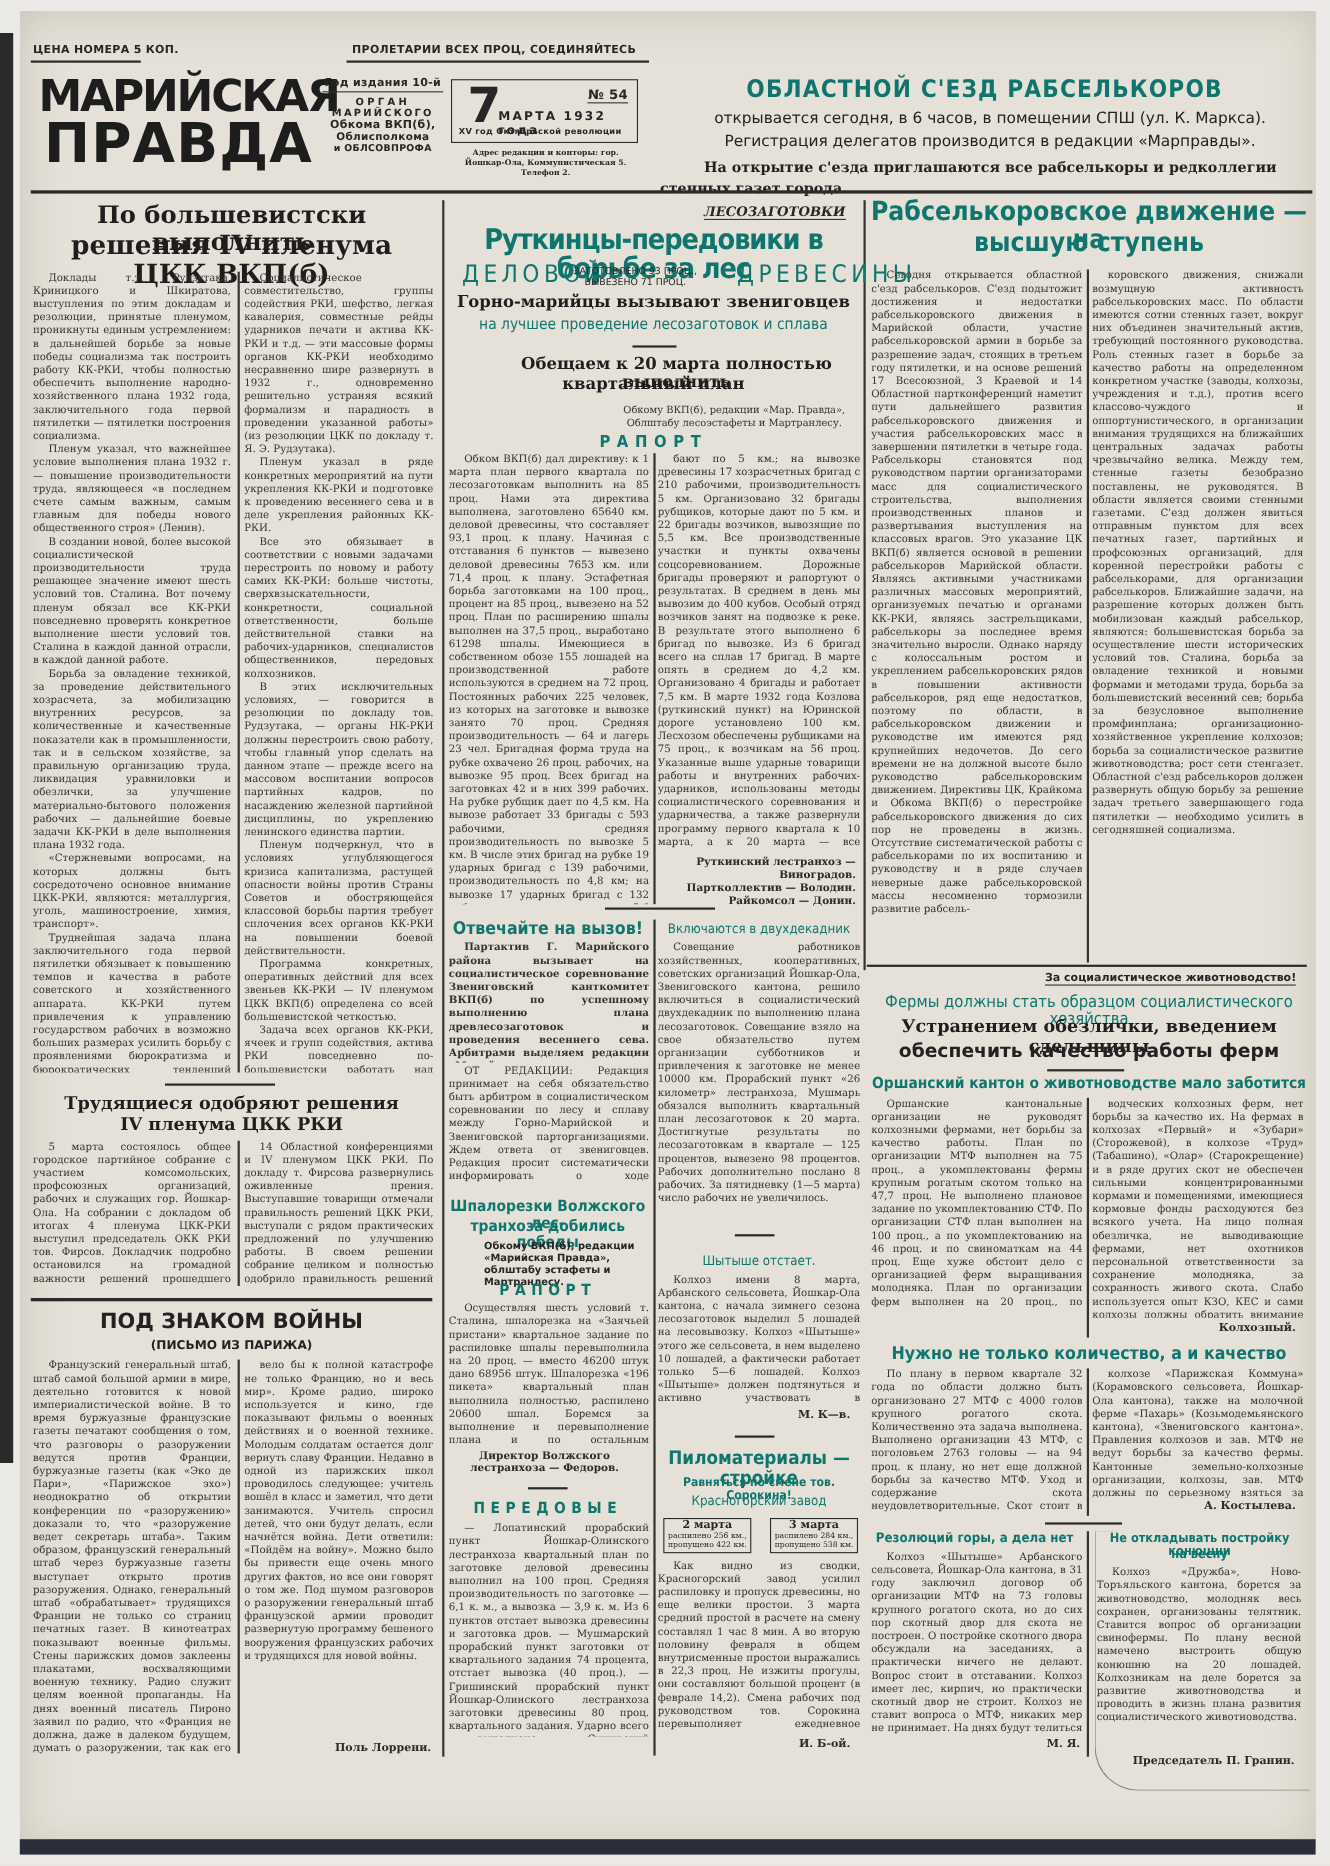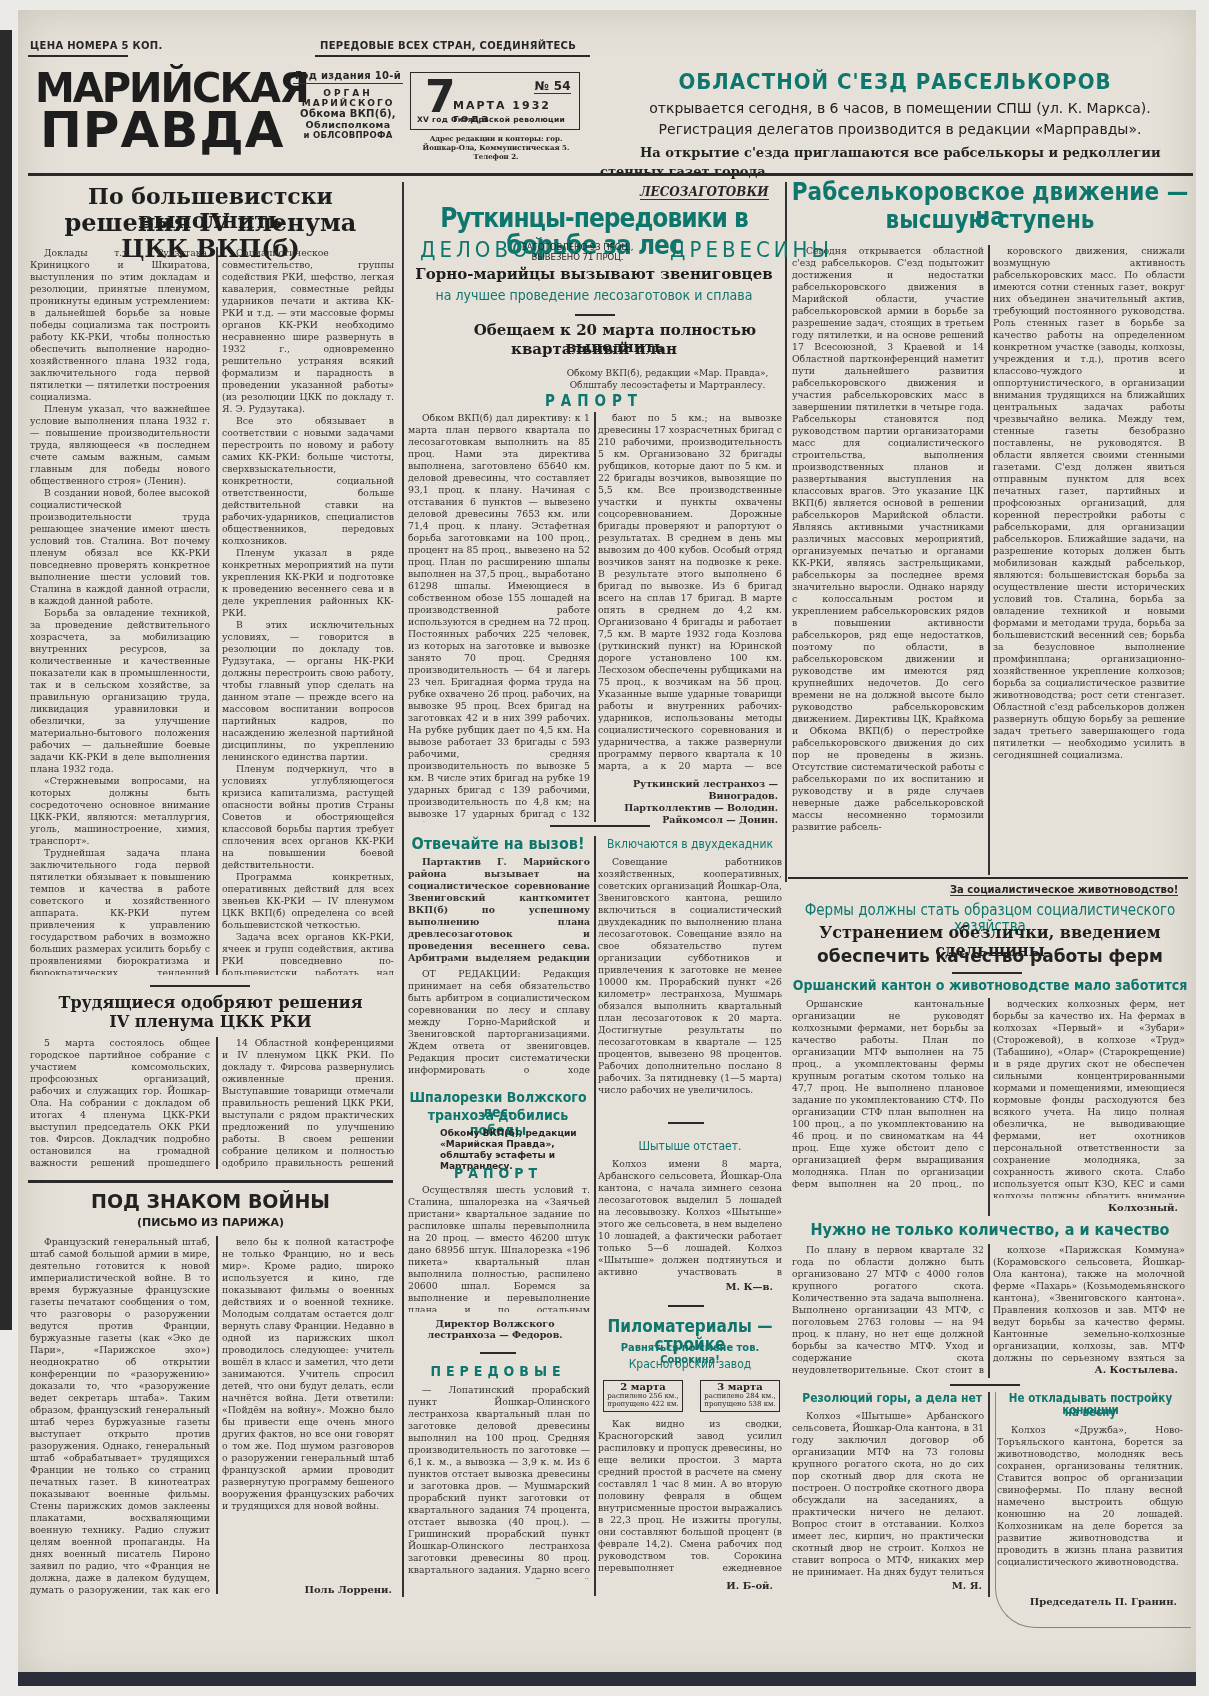--- a/index.html
+++ b/index.html
@@ -24,21 +24,21 @@
 </style>
 </head>
 <body>
 
 <div class="paper"></div>
 <div class="leftedge"></div>
 <div class="bottomedge"></div>
 
 <div class="abs small-cap" style="left:30px;top:40px;">ЦЕНА НОМЕРА 5 КОП.</div>
 <div class="rule" style="left:28px;top:55px;width:100px;height:2px;"></div>
-<div class="abs small-cap" style="left:320px;top:40px;">ПЕРЕДОВЫЕ ВСЕХ СТРАН, СОЕДИНЯЙТЕСЬ</div>
+<div class="abs small-cap" style="left:320px;top:40px;">ПРОЛЕТАРИИ ВСЕХ ПРОЦ, СОЕДИНЯЙТЕСЬ</div>
 <div class="rule" style="left:315px;top:55px;width:275px;height:2px;"></div>
 
 <div class="abs masthead-title" style="left:35px;top:70px;font-size:40px;">МАРИЙСКАЯ</div>
 <div class="abs masthead-title" style="left:40px;top:108px;font-size:50px;letter-spacing:1px;">ПРАВДА</div>
 
 <div class="abs" style="left:293px;top:70px;width:110px;text-align:center;">
   <div class="small-cap" style="font-size:10px;border-bottom:1.5px solid #333;padding-bottom:2px;">Год издания 10-й</div>
   <div class="small-cap" style="font-size:9px;letter-spacing:3px;margin-top:4px;">ОРГАН</div>
   <div class="small-cap" style="font-size:9px;letter-spacing:2px;">МАРИЙСКОГО</div>
   <div class="small-cap" style="font-size:10px;">Обкома ВКП(б),</div>
@@ -67,22 +67,22 @@
   <p>Доклады т.т. Рудзутака, Криницкого и Шкиратова, выступления по этим докладам и резолюции, принятые пленумом, проникнуты единым устремлением: в дальнейшей борьбе за новые победы социализма так построить работу КК-РКИ, чтобы полностью обеспечить выполнение народно-хозяйственного плана 1932 года, заключительного года первой пятилетки — пятилетки построения социализма.</p>
   <p>Пленум указал, что важнейшее условие выполнения плана 1932 г. — повышение производительности труда, являющееся «в последнем счете самым важным, самым главным для победы нового общественного строя» (Ленин).</p>
   <p>В создании новой, более высокой социалистической производительности труда решающее значение имеют шесть условий тов. Сталина. Вот почему пленум обязал все КК-РКИ повседневно проверять конкретное выполнение шести условий тов. Сталина в каждой данной отрасли, в каждой данной работе.</p>
   <p>Борьба за овладение техникой, за проведение действительного хозрасчета, за мобилизацию внутренних ресурсов, за количественные и качественные показатели как в промышленности, так и в сельском хозяйстве, за правильную организацию труда, ликвидация уравниловки и обезлички, за улучшение материально-бытового положения рабочих — дальнейшие боевые задачи КК-РКИ в деле выполнения плана 1932 года.</p>
   <p>«Стержневыми вопросами, на которых должны быть сосредоточено основное внимание ЦКК-РКИ, являются: металлургия, уголь, машиностроение, химия, транспорт».</p>
   <p>Труднейшая задача плана заключительного года первой пятилетки обязывает к повышению темпов и качества в работе советского и хозяйственного аппарата. КК-РКИ путем привлечения к управлению государством рабочих в возможно больших размерах усилить борьбу с проявлениями бюрократизма и бюрократических тенденций (устремлений) в аппарате, поднять массовый рабочий контроль на высшую ступень и тем самым добиться максимальной конкретности и оперативности руководства со стороны всех звеньев аппарата.</p>
 </div>
 <div class="vrule" style="left:216px;top:247px;height:728px;"></div>
 <div class="abs body" style="left:222px;top:247px;width:172px;height:728px;overflow:hidden;">
   <p>Социалистическое совместительство, группы содействия РКИ, шефство, легкая кавалерия, совместные рейды ударников печати и актива КК-РКИ и т.д. — эти массовые формы органов КК-РКИ необходимо несравненно шире развернуть в 1932 г., одновременно решительно устраняя всякий формализм и парадность в проведении указанной работы» (из резолюции ЦКК по докладу т. Я. Э. Рудзутака).</p>
+  <p>Пленум указал в ряде конкретных мероприятий на пути укрепления КК-РКИ и подготовке к проведению весеннего сева и в деле укрепления районных КК-РКИ.</p>
   <p>Все это обязывает в соответствии с новыми задачами перестроить по новому и работу самих КК-РКИ: больше чистоты, сверхвзыскательности, конкретности, социальной ответственности, больше действительной ставки на рабочих-ударников, специалистов общественников, передовых колхозников.</p>
-  <p>Пленум указал в ряде конкретных мероприятий на пути укрепления КК-РКИ и подготовке к проведению весеннего сева и в деле укрепления районных КК-РКИ.</p>
   <p>В этих исключительных условиях, — говорится в резолюции по докладу тов. Рудзутака, — органы НК-РКИ должны перестроить свою работу, чтобы главный упор сделать на данном этапе — прежде всего на массовом воспитании вопросов партийных кадров, по насаждению железной партийной дисциплины, по укреплению ленинского единства партии.</p>
   <p>Пленум подчеркнул, что в условиях углубляющегося кризиса капитализма, растущей опасности войны против Страны Советов и обостряющейся классовой борьбы партия требует сплочения всех органов КК-РКИ на повышении боевой действительности.</p>
   <p>Программа конкретных, оперативных действий для всех звеньев КК-РКИ — IV пленумом ЦКК ВКП(б) определена со всей большевистской четкостью.</p>
   <p>Задача всех органов КК-РКИ, ячеек и групп содействия, актива РКИ повседневно по-большевистски работать над полным выполнением этой программы.</p>
 </div>
 
 <div class="rule" style="left:150px;top:985px;width:100px;height:2px;"></div>
 
 <div class="abs hd-serif" style="left:28px;top:994px;width:365px;font-size:16px;">Трудящиеся одобряют решения</div>
 <div class="abs hd-serif" style="left:28px;top:1013px;width:365px;font-size:16px;">IV пленума ЦКК РКИ</div>
@@ -223,21 +223,21 @@
 <div class="abs body" style="left:792px;top:1244px;width:192px;height:132px;overflow:hidden;">
     <p>По плану в первом квартале 32 года по области должно быть организовано 27 МТФ с 4000 голов крупного рогатого скота. Количественно эта задача выполнена. Выполнено организации 43 МТФ, с поголовьем 2763 головы — на 94 проц. к плану, но нет еще должной борьбы за качество МТФ. Уход и содержание скота неудовлетворительные. Скот стоит в холодных, сырых и грязных помещениях, кормится плохо, имеются случаи падежа — в</p>
   </div>
 <div class="vrule" style="left:988px;top:1244px;height:134px;"></div>
 <div class="abs body" style="left:993px;top:1244px;width:192px;height:118px;overflow:hidden;">
     <p>колхозе «Парижская Коммуна» (Корамовского сельсовета, Йошкар-Ола кантона), также на молочной ферме «Пахарь» (Козьмодемьянского кантона), «Звениговского кантона». Правления колхозов и зав. МТФ не ведут борьбы за качество фермы. Кантонные земельно-колхозные организации, колхозы, зав. МТФ должны по серьезному взяться за организацию МТФ и, не успокаиваясь на количественном выполнении плана, обеспечить качество работы ферм.</p>
   </div>
 <div class="abs sig" style="left:993px;top:1364px;width:185px;">А. Костылева.</div>
 <div class="rule" style="left:950px;top:1384px;width:70px;height:2px;"></div>
 
-<div class="abs hd" style="left:790px;top:1392px;width:192px;font-size:12px;text-align:right;">Резолюций горы, а дела нет</div>
+<div class="abs hd" style="left:790px;top:1392px;width:192px;font-size:12px;">Резолюций горы, а дела нет</div>
 <div class="abs body" style="left:792px;top:1410px;width:192px;height:168px;overflow:hidden;">
     <p>Колхоз «Шытыше» Арбанского сельсовета, Йошкар-Ола кантона, в 31 году заключил договор об организации МТФ на 73 головы крупного рогатого скота, но до сих пор скотный двор для скота не построен. О постройке скотного двора обсуждали на заседаниях, а практически ничего не делают. Вопрос стоит в отставании. Колхоз имеет лес, кирпич, но практически скотный двор не строит. Колхоз не ставит вопроса о МТФ, никаких мер не принимает. На днях будут телиться коровы, а куда поместить телят колхоз не знает. Колхозу «Шытыше» необходимо добиться постройки скотного двора.</p>
   </div>
 <div class="abs sig" style="left:792px;top:1580px;width:190px;">М. Я.</div>
 <div class="vrule" style="left:988px;top:1392px;height:205px;"></div>
 
 <div class="abs" style="left:995px;top:1392px;width:195px;height:235px;border:1px solid #8a8275;border-radius:0 0 0 40px;border-top:none;border-right:none;"></div>
 <div class="abs hd" style="left:993px;top:1392px;width:195px;font-size:11.5px;">Не откладывать постройку конюшни</div>
 <div class="abs hd" style="left:993px;top:1406px;width:195px;font-size:11.5px;">на весну</div>
 <div class="abs body" style="left:997px;top:1424px;width:186px;height:155px;overflow:hidden;">

